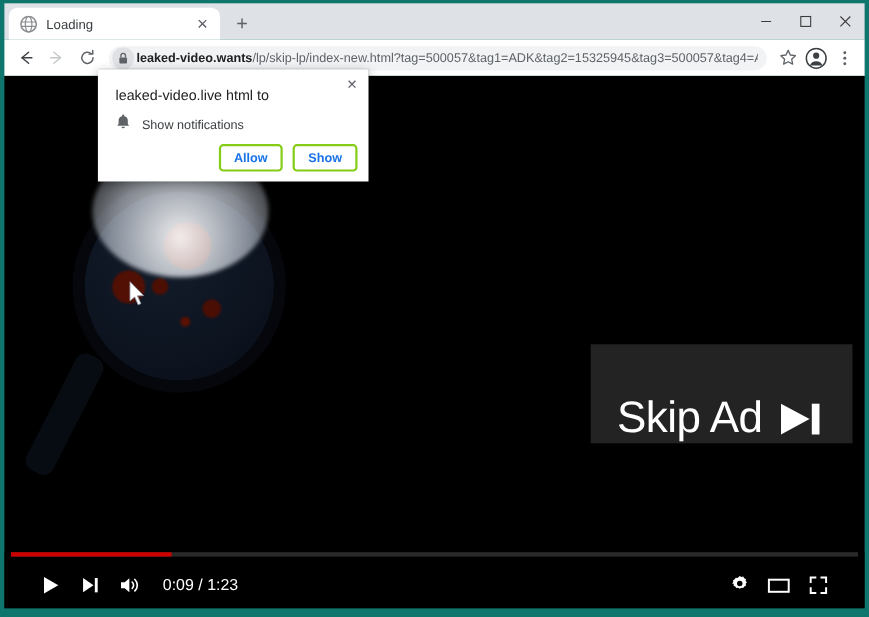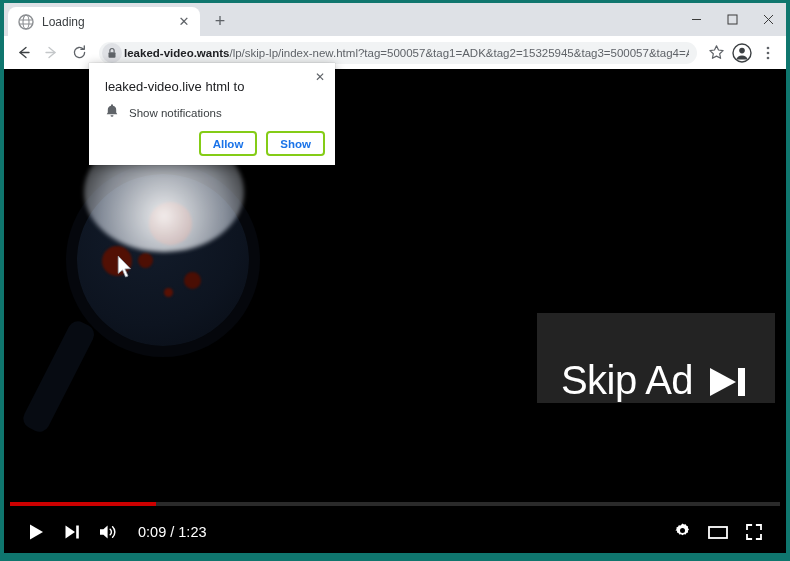--- a/index.html
+++ b/index.html
@@ -179,21 +179,21 @@
   #progress-track {
     position: absolute; left: 6px; top: 0px;
     width: 770px; height: 4px;
     background: #2a2a2a;
   }
   #progress-played { height: 4px; background: #cc0000; }
   #controls-row {
     position: absolute; left: 0; top: 8px;
     width: 782px; height: 43px;
     display: flex; align-items: center;
-    padding: 0 14px;
+    padding: 0 24px;
   }
   .ctl {
     width: 36px; height: 36px;
     display: flex; align-items: center; justify-content: center;
     flex: 0 0 36px;
   }
   #time-display {
     color: #fff; font-size: 14.5px;
     margin-left: 12px;
     font-family: "Liberation Sans", sans-serif;

